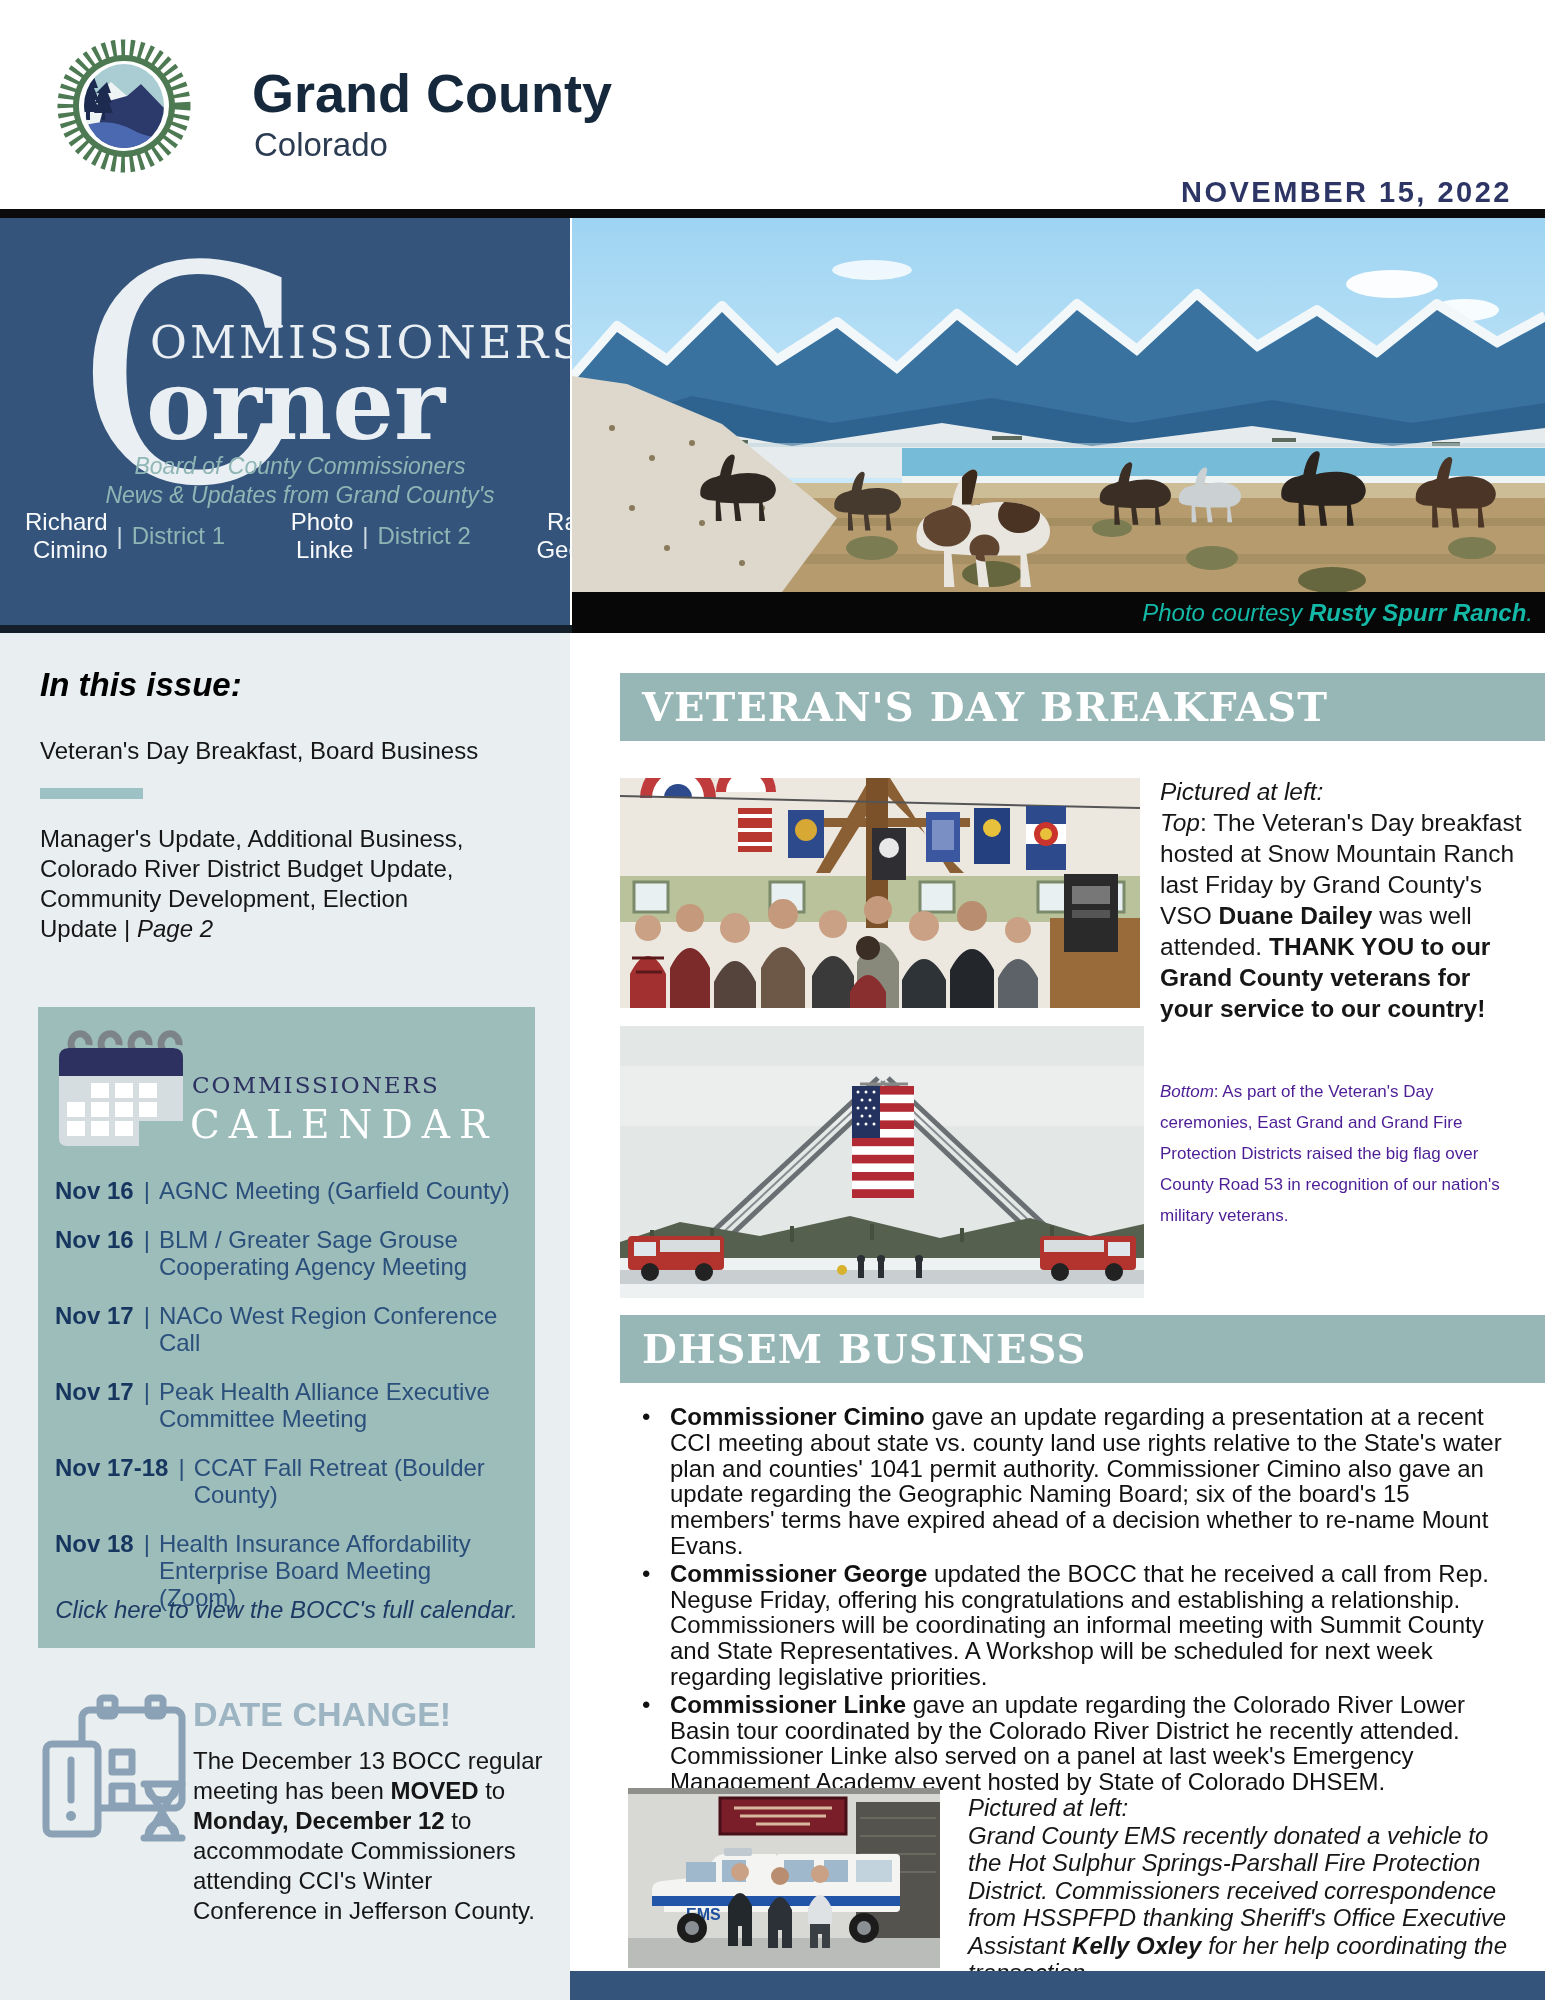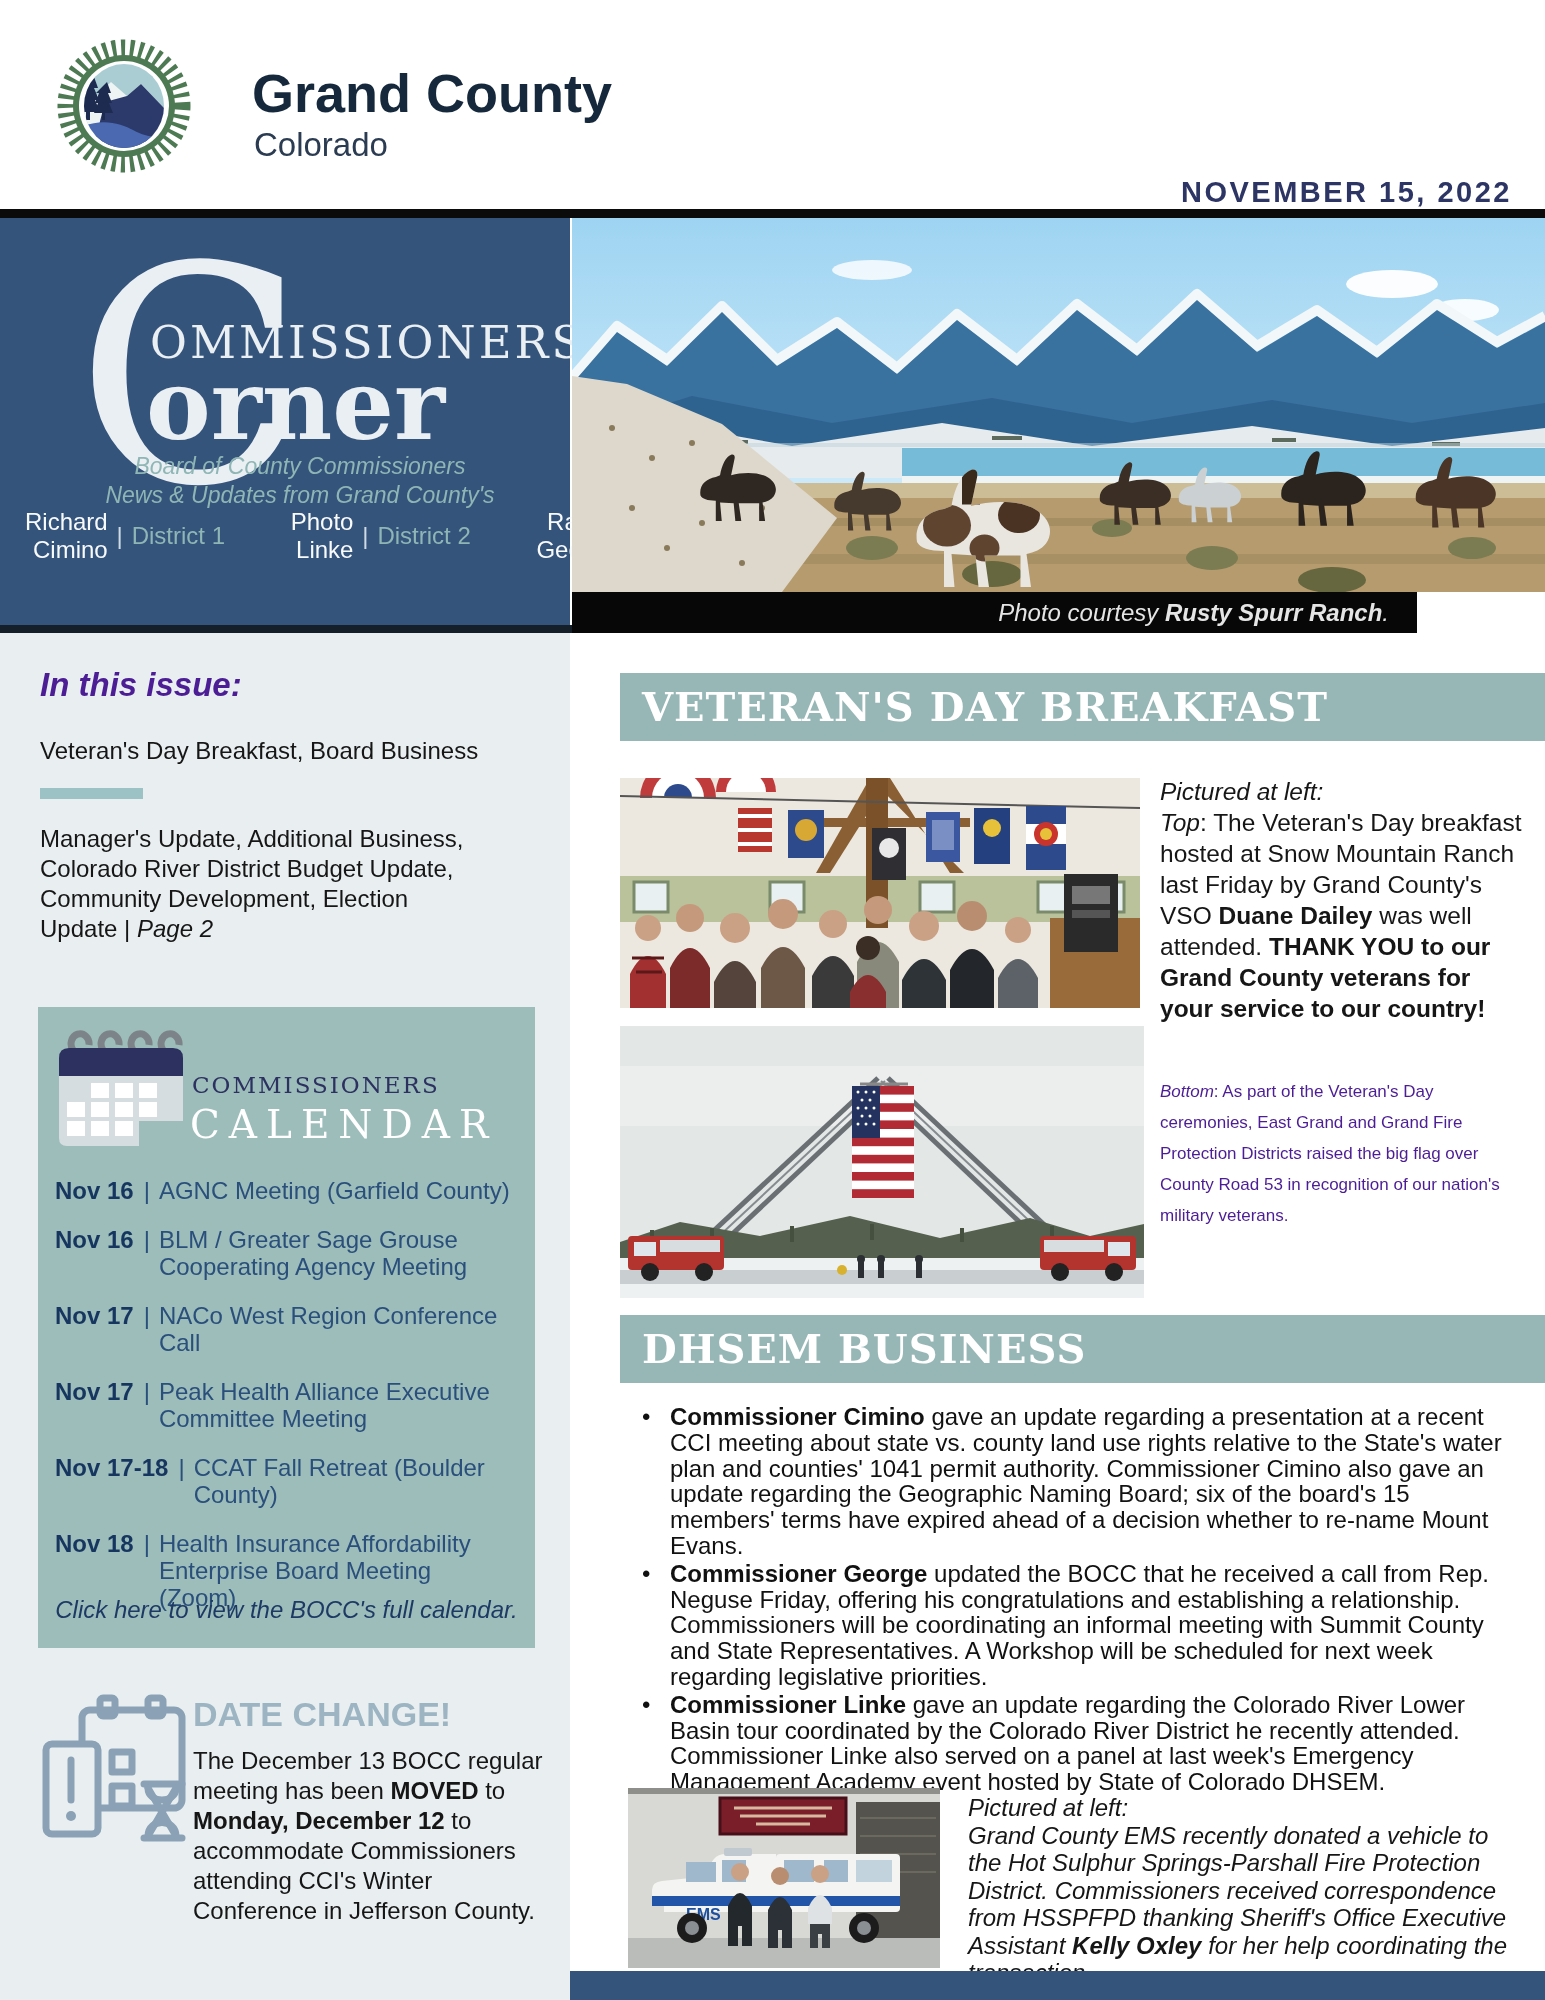--- a/index.html
+++ b/index.html
@@ -20,27 +20,27 @@
   .mast-line2{left:146px;top:348px;font-family:"DejaVu Serif",serif;font-size:97px;font-weight:700;color:#e9eff3;}
   .tagline{left:60px;top:452px;width:480px;text-align:center;font-style:italic;
            font-size:23px;line-height:29px;color:#8fb6b5;}
   .comm-rows{left:0px;top:508px;width:450px;display:flex;flex-direction:row;gap:9px;padding-left:25px;}
   .comm-row{display:grid;grid-template-columns:1fr 24px 150px;font-size:24px;align-items:center;}
   .comm-name{text-align:right;color:#f8fafc;}
   .comm-sep{text-align:center;color:#cfdbe4;}
   .comm-district{text-align:left;color:#8fb6b5;}
 
   .mast-photo{left:572px;top:218px;width:973px;height:374px;}
-  .caption-bar{left:572px;top:592px;width:845px;height:41px;background:#070707;color:#e5e5e5;
-               font-size:24px;text-align:right;padding-right:28px;box-sizing:border-box;line-height:41px;}
+  .caption-bar{left:572px;top:592px;width:973px;height:41px;background:#070707;color:#14b8a6;
+               font-size:24px;text-align:right;padding-right:12px;box-sizing:border-box;line-height:41px;}
   .blue-strip{left:0;top:625px;width:572px;height:8px;background:#141f2a;}
 
   
   .left-bg{left:0;top:633px;width:570px;height:1367px;background:#e9eff1;}
-  .issue-head{left:40px;top:666px;font-size:33px;font-weight:700;font-style:italic;color:#4c1d95;}
+  .issue-head{left:40px;top:666px;font-size:33px;font-weight:700;font-style:italic;color:#000000;}
   .issue-item1{left:40px;top:736px;width:440px;font-size:24px;line-height:30px;color:#161616;}
   .issue-divider{left:40px;top:788px;width:103px;height:11px;background:#9cc2c5;}
   .issue-item2{left:40px;top:824px;width:430px;font-size:24px;line-height:30px;color:#161616;}
 
   .cal-box{left:38px;top:1007px;width:497px;height:641px;background:#9dbdbb;}
   .cal-icon{left:55px;top:1030px;}
   .cal-label-small{left:192px;top:1072px;font-family:"DejaVu Serif",serif;font-size:23px;letter-spacing:2px;color:#2d3160;}
   .cal-label-large{left:190px;top:1102px;font-family:"DejaVu Serif",serif;font-size:39px;letter-spacing:9px;color:#ffffff;}
   .cal-events{left:55px;top:1177px;width:460px;}
   .cal-event{display:flex;margin-bottom:22px;font-size:24px;line-height:27px;}

